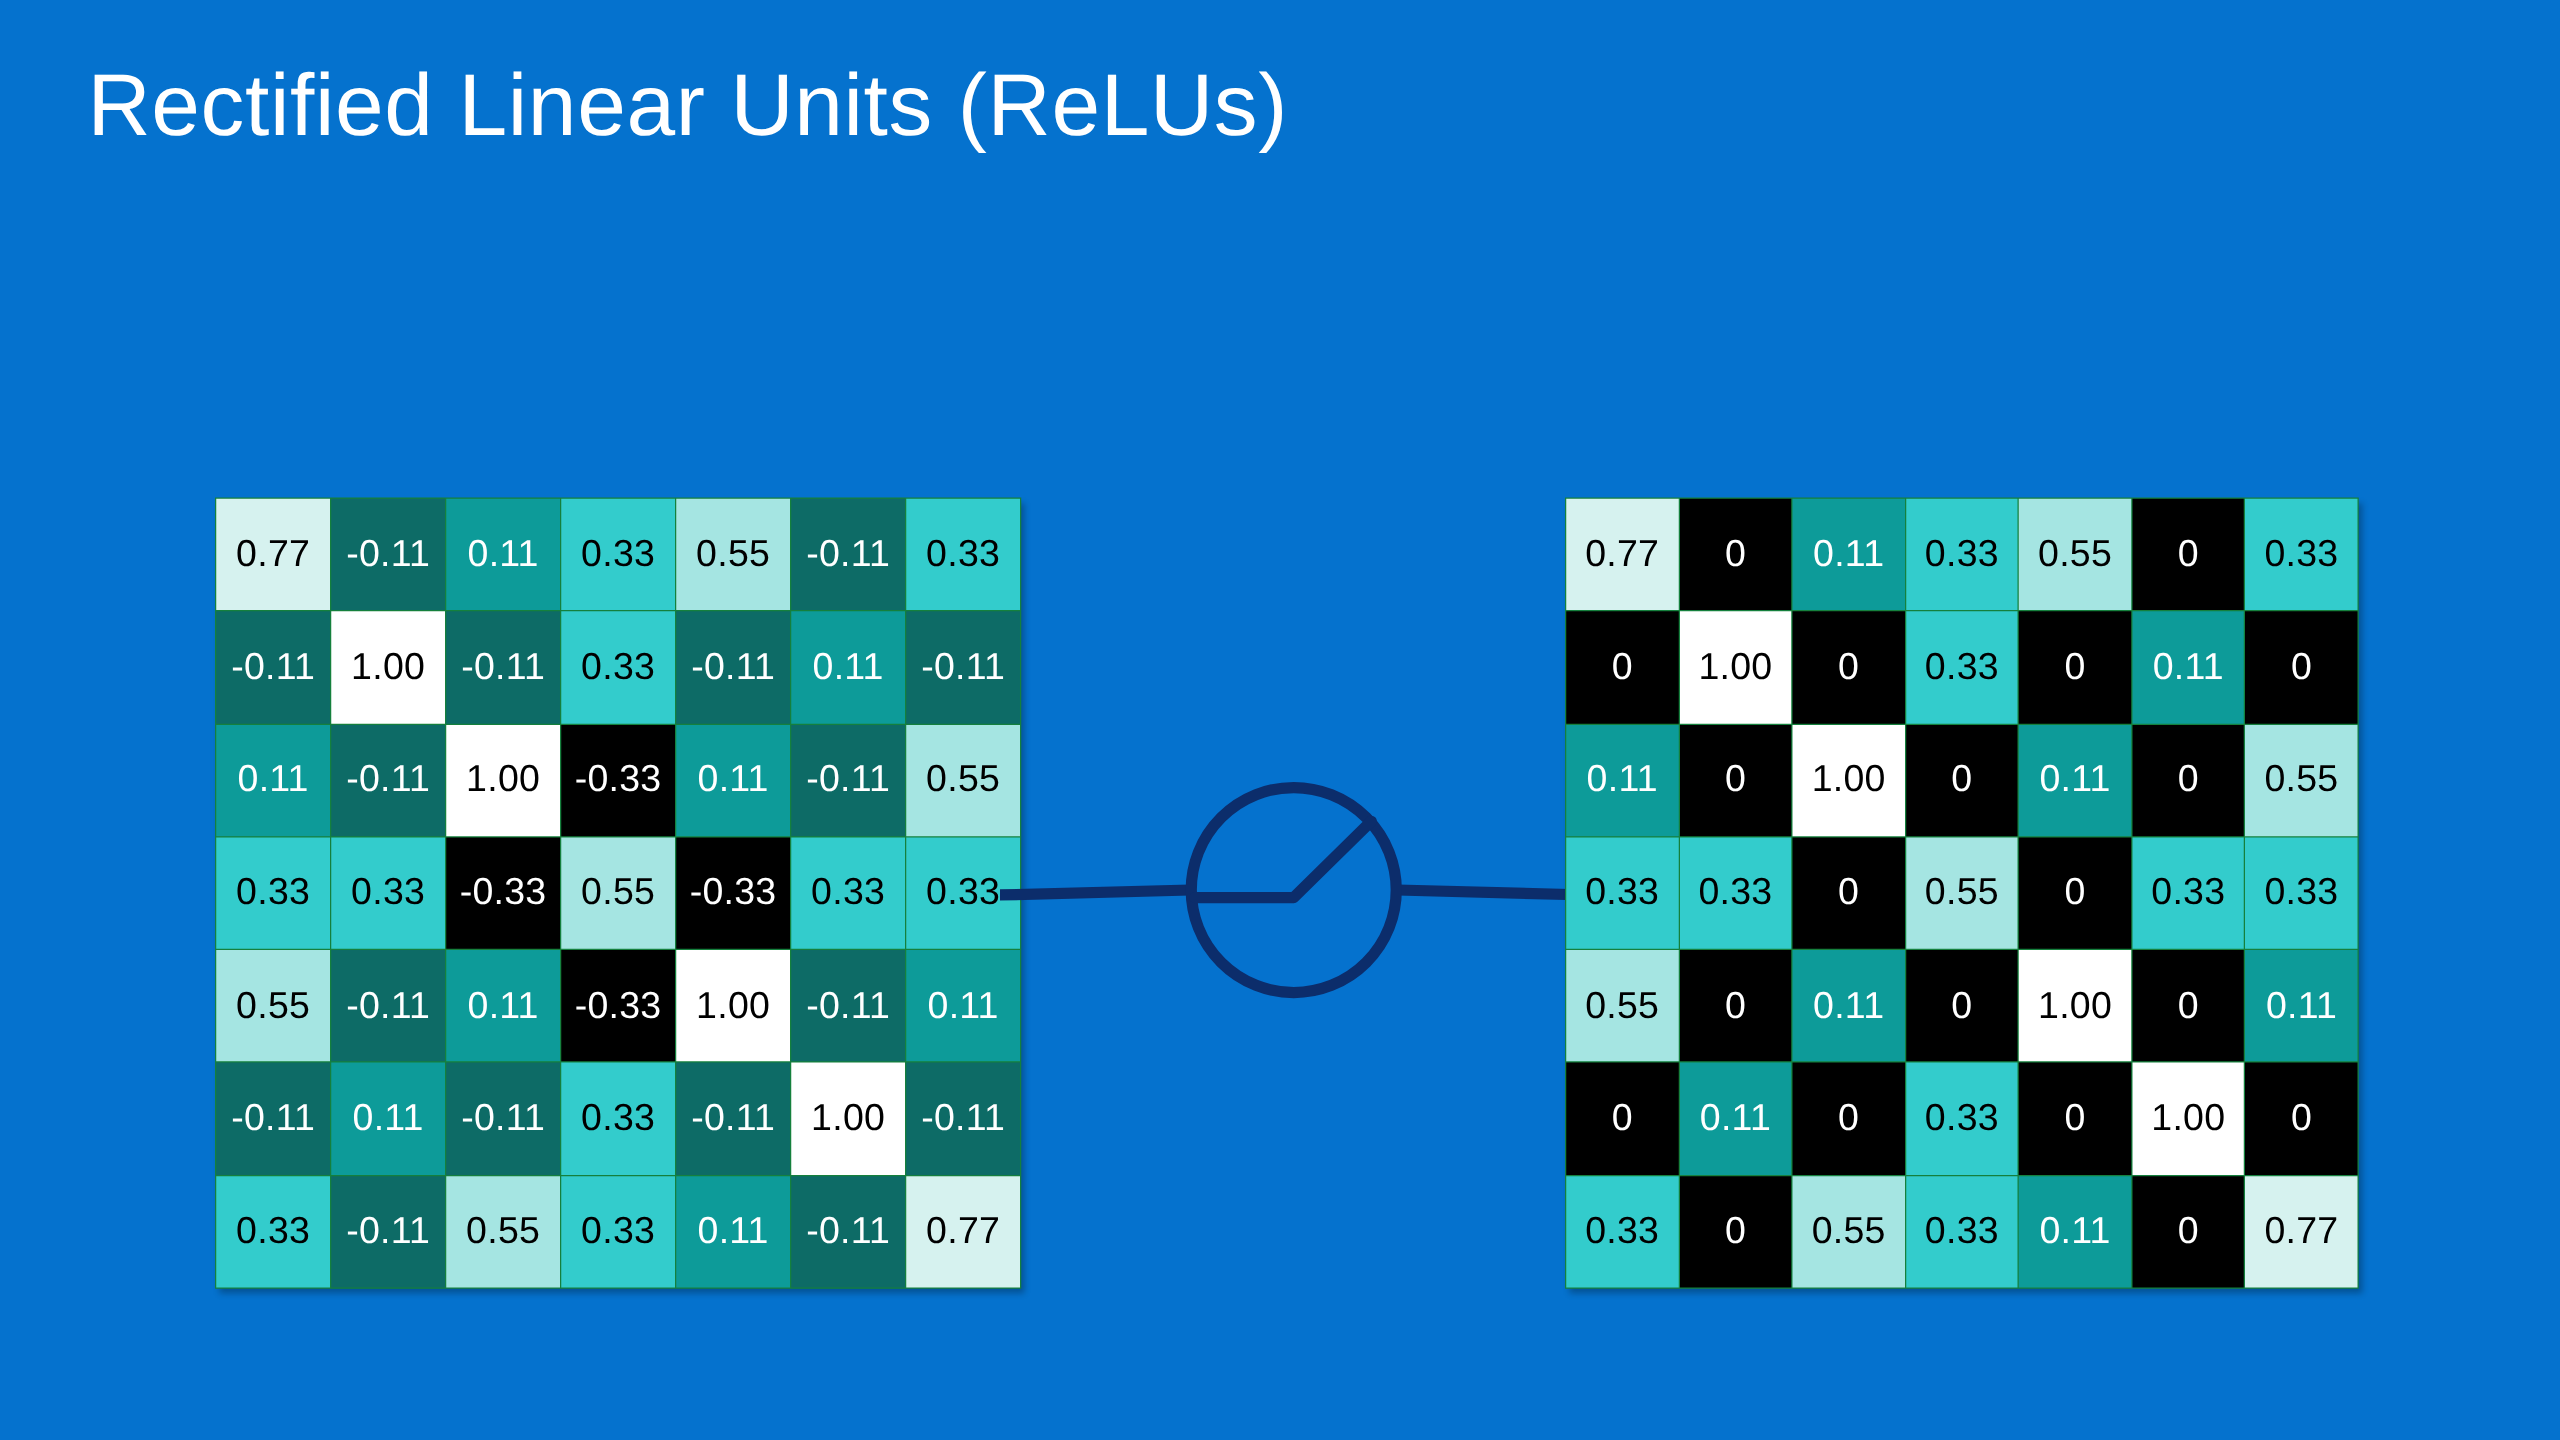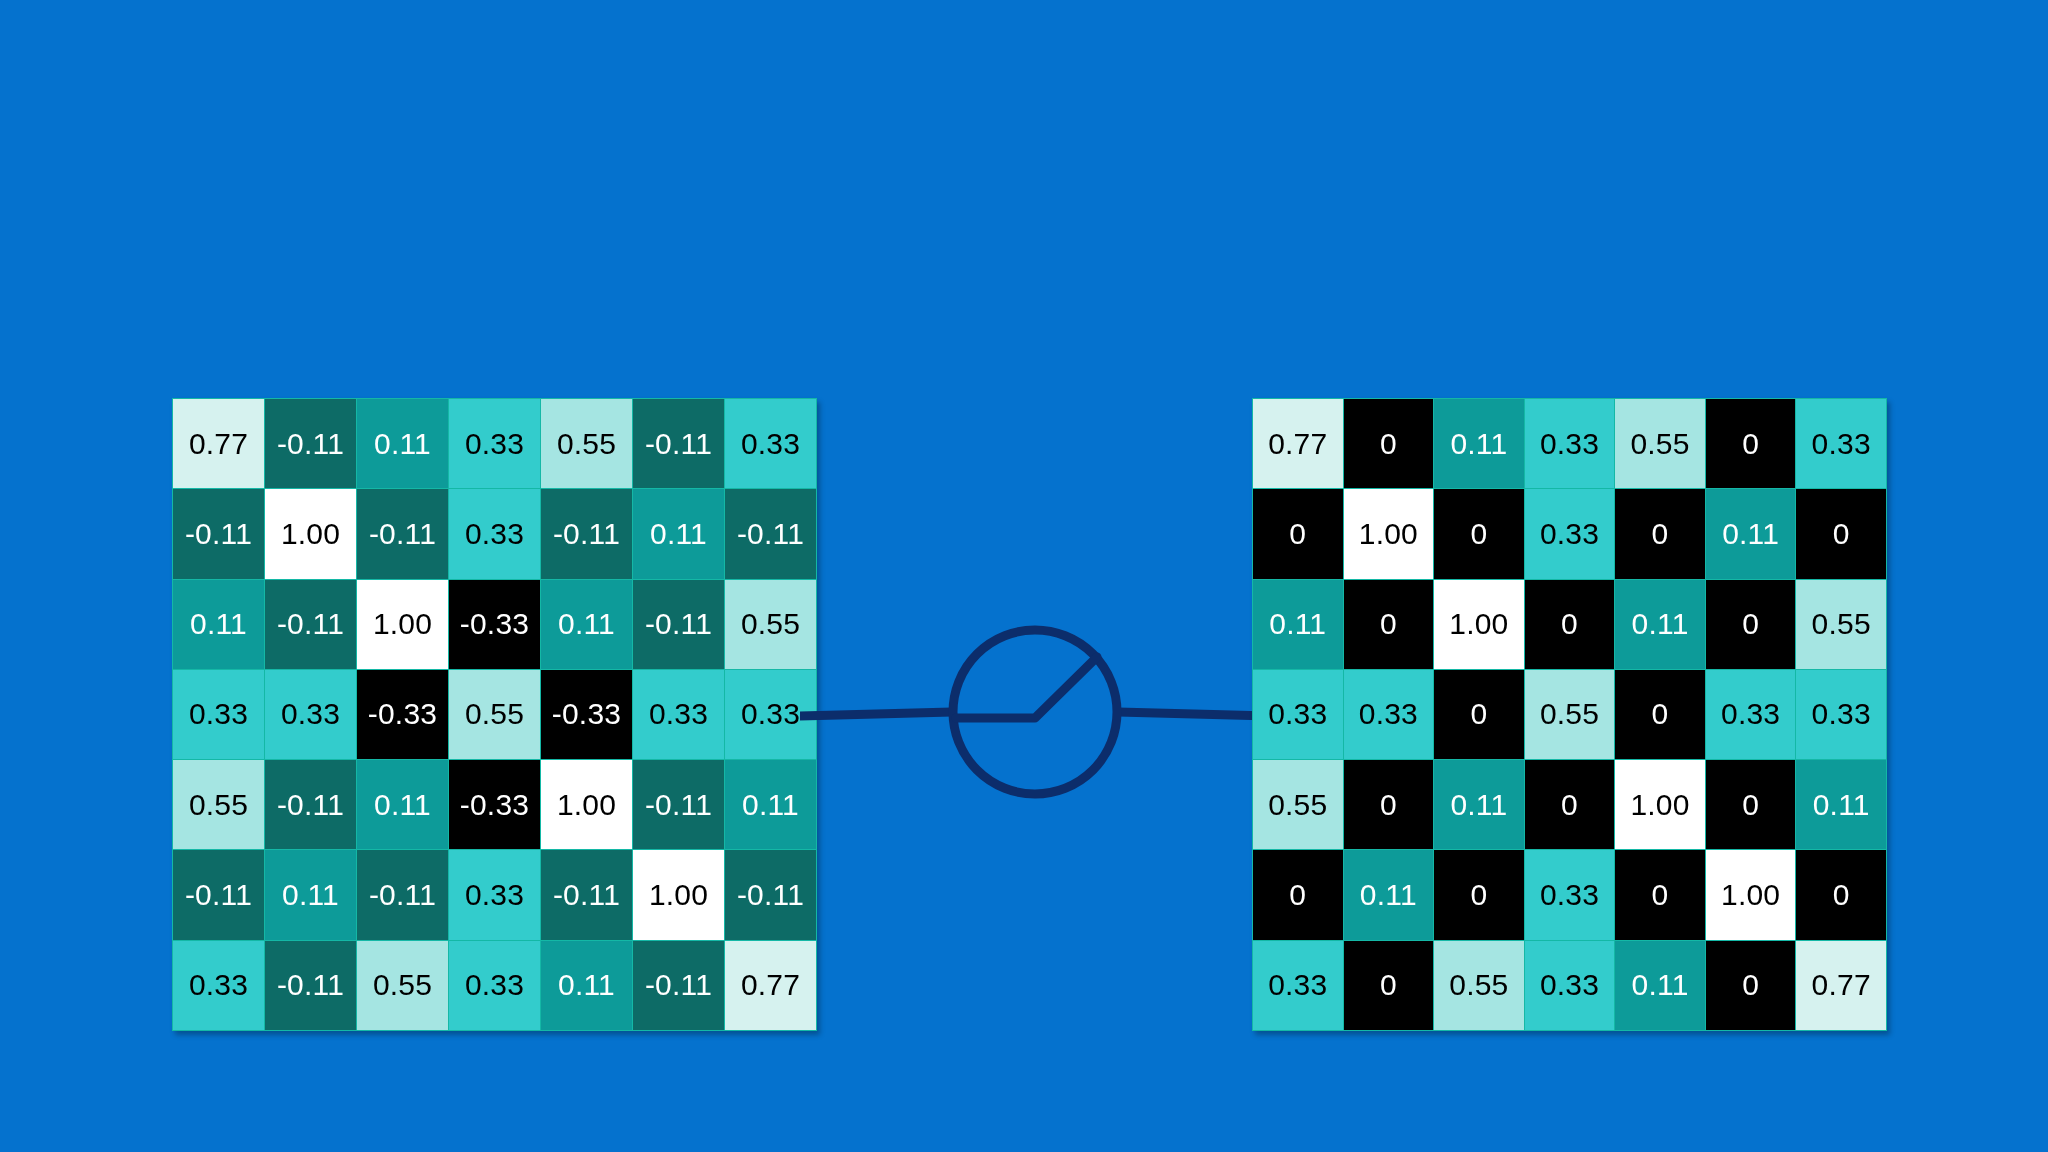--- a/index.html
+++ b/index.html
@@ -29,21 +29,21 @@
     color: #ffffff;
     white-space: nowrap;
   }
 
   
   .matrix {
     position: absolute;
     display: grid;
     grid-template-columns: repeat(7, 1fr);
     grid-template-rows: repeat(7, 1fr);
-    background: #14b8a6;
+    background: #15803d;
     gap: 1px;
     padding: 1px;
     box-sizing: border-box;
     box-shadow: 3px 4px 5px rgba(0,0,0,0.28);
   }
   #matrix-input {
     left: 172px;
     top: 398px;
     width: 645px;
     height: 633px;
@@ -72,20 +72,21 @@
     width: 470px;
     height: 230px;
     pointer-events: none;
   }
 </style>
 </head>
 <body>
 
 <div id="slide" style="background: rgb(5, 114, 206);">
 
+  <div id="slide-title" style="color: rgb(255, 255, 255);">Rectified Linear Units (ReLUs)</div>
 
   <div id="matrix-input" class="matrix">
       <div class="cell" style="background: rgb(214, 242, 239); color: rgb(0, 0, 0);">0.77</div>
       <div class="cell" style="background: rgb(13, 107, 102); color: rgb(255, 255, 255);">-0.11</div>
       <div class="cell" style="background: rgb(13, 155, 153); color: rgb(255, 255, 255);">0.11</div>
       <div class="cell" style="background: rgb(51, 204, 204); color: rgb(0, 0, 0);">0.33</div>
       <div class="cell" style="background: rgb(165, 229, 226); color: rgb(0, 0, 0);">0.55</div>
       <div class="cell" style="background: rgb(13, 107, 102); color: rgb(255, 255, 255);">-0.11</div>
       <div class="cell" style="background: rgb(51, 204, 204); color: rgb(0, 0, 0);">0.33</div>
       <div class="cell" style="background: rgb(13, 107, 102); color: rgb(255, 255, 255);">-0.11</div>

